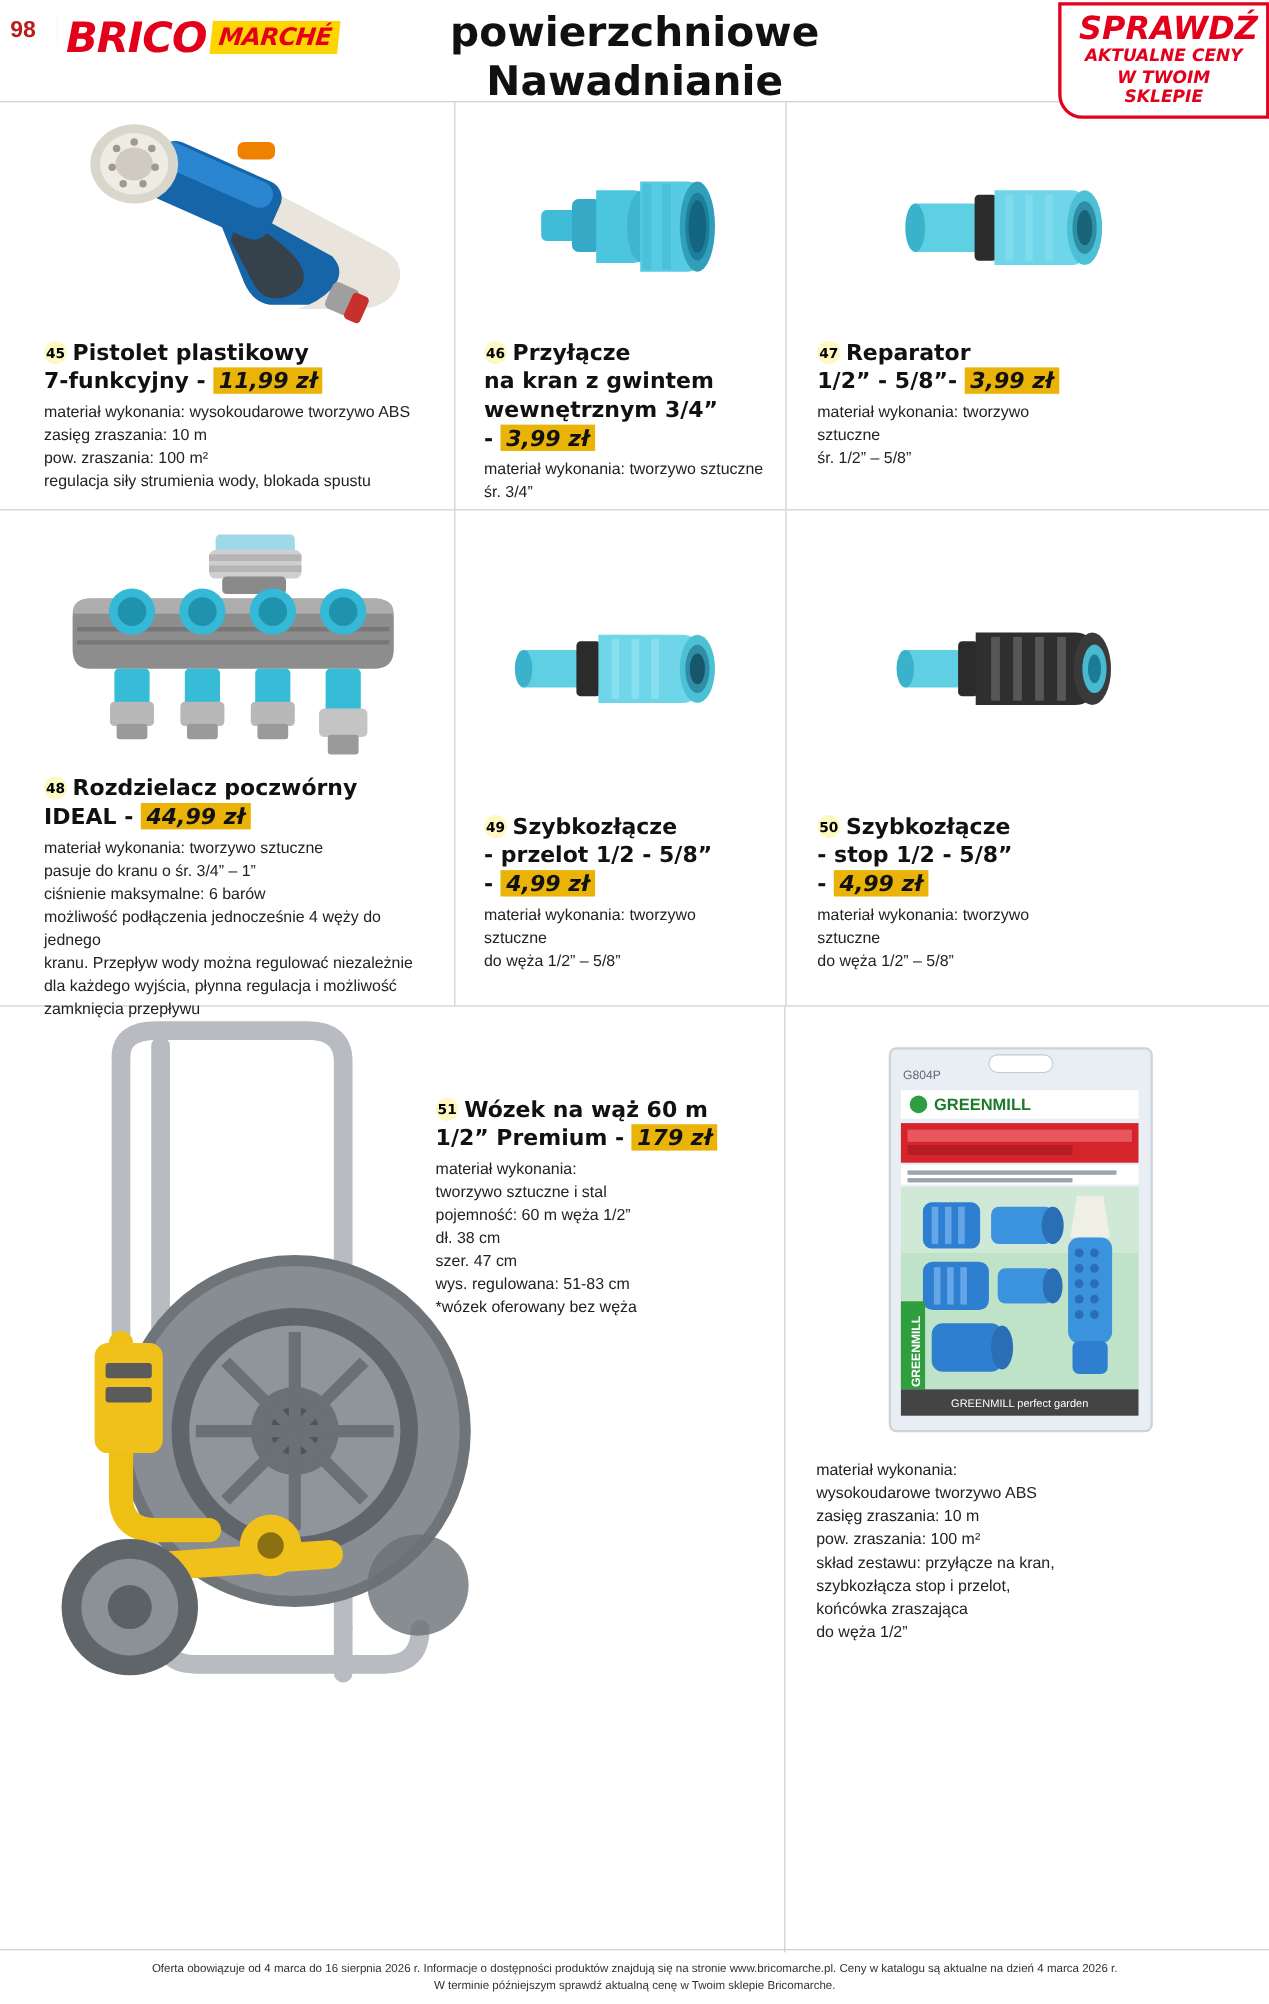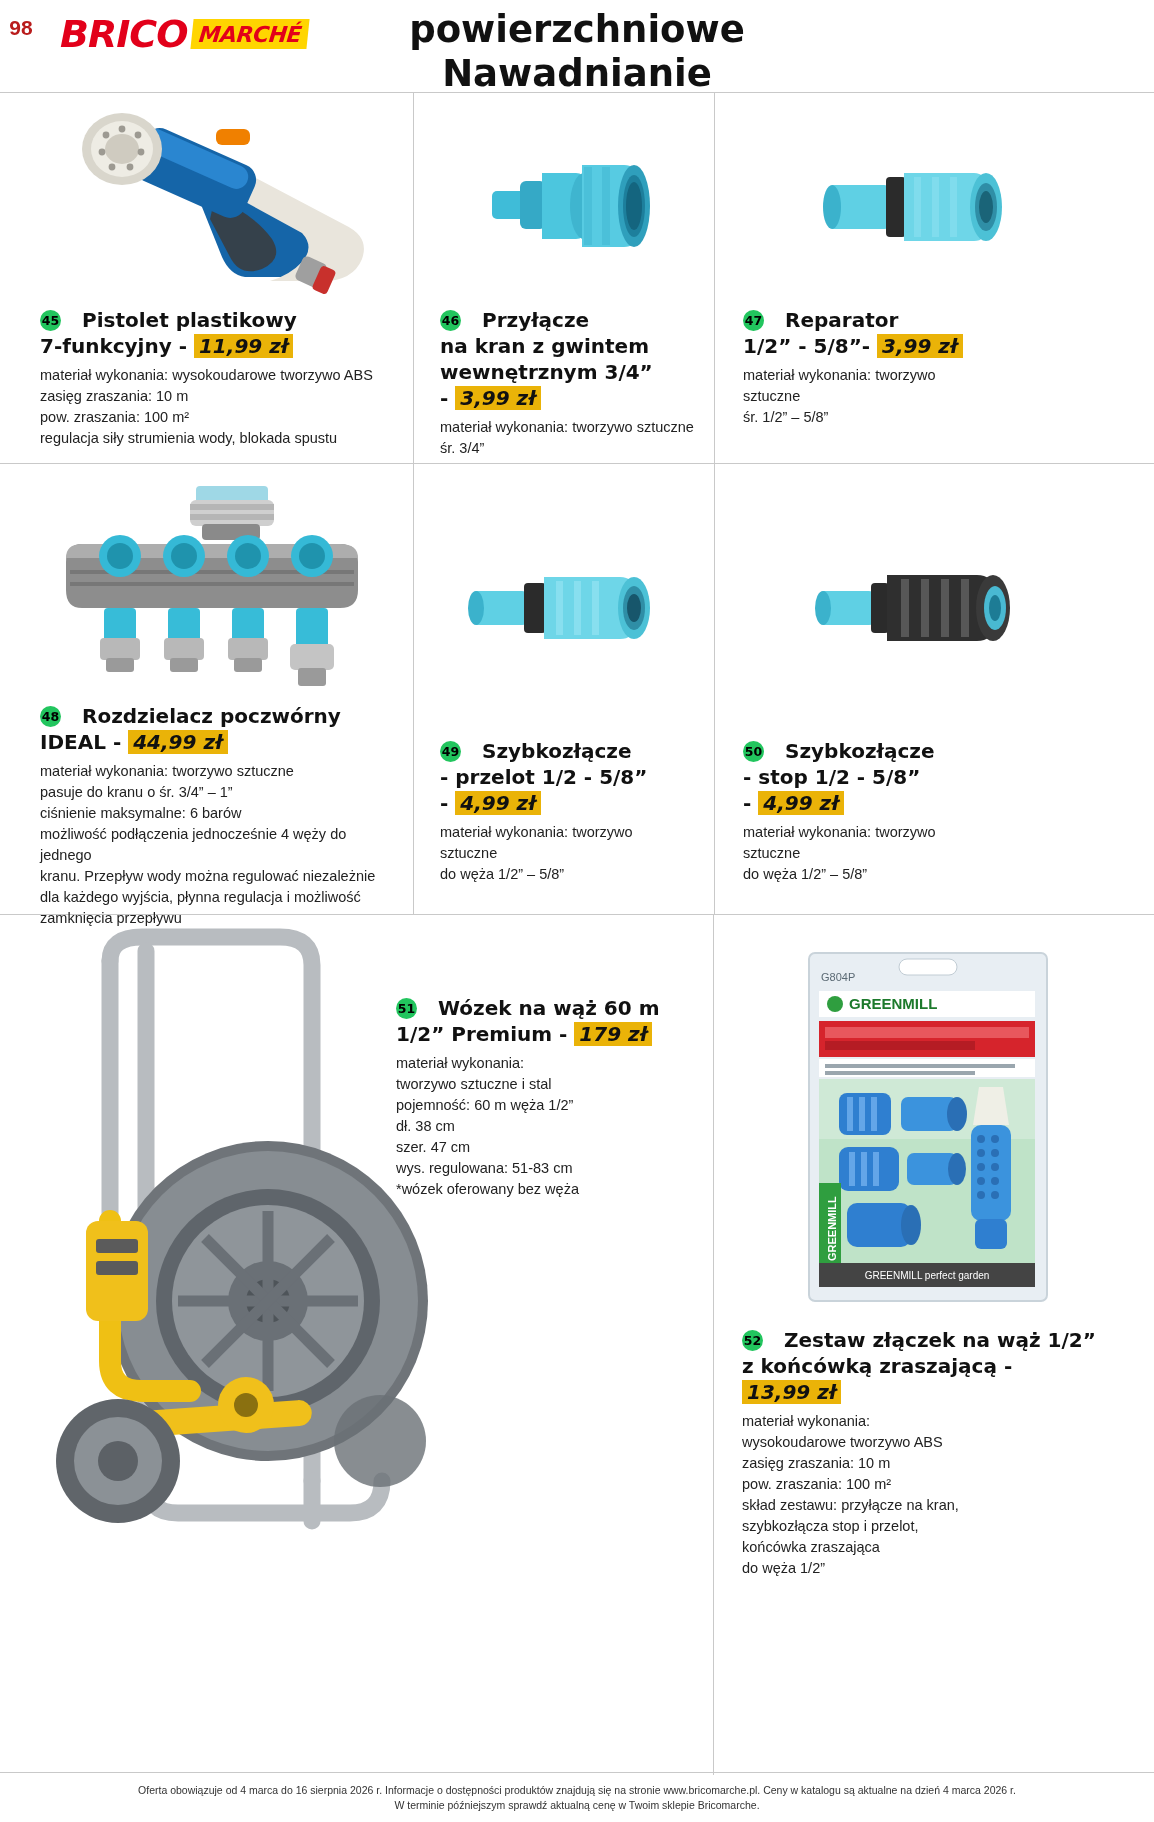--- a/index.html
+++ b/index.html
@@ -72,23 +72,23 @@
 
   
   .row { display: flex; }
   .cell { position: relative; }
   .vline { width: 1px; background: #c9c9c9; }
 
   .img-area { position: relative; }
 
   .num {
     display: inline-block; width: 21px; height: 21px; border-radius: 50%;
-    background: #22c55e; color: #000; font-size: 12.5px; font-weight: bold;
+    background: #fef9c3; color: #000; font-size: 12.5px; font-weight: bold;
     text-align: center; line-height: 21px; vertical-align: 2px;
-    margin-right: 21px;
+    margin-right: 5px;
     font-family: "DejaVu Sans", sans-serif;
   }
   .ptitle {
     font-size: 20px; font-weight: bold; line-height: 1.3; color: #111;
     font-family: "DejaVu Sans", sans-serif;
   }
   .price {
     background: #eab308; padding: 0 5px; font-weight: bold;
     font-style: italic; white-space: nowrap;
   }
@@ -117,20 +117,25 @@
     <div class="logo">
       <span class="logo-brico">BRICO</span>
       <span class="logo-marche">MARCHÉ</span>
     </div>
 
     <div class="head-title">
       <div>powierzchniowe</div>
       <div>Nawadnianie</div>
     </div>
 
+    <div class="sprawdz">
+      <div class="l1">SPRAWDŹ</div>
+      <div class="l2">AKTUALNE CENY</div>
+      <div class="l2">W TWOIM SKLEPIE</div>
+    </div>
   </div>
 
   <div class="hr" style="margin:0 0 0 0;"></div>
 
   <div class="row" style="height:370px;">
 
     <div class="cell" style="width:413px; padding:14px 16px 0 40px;">
       <div class="img-area" style="height:200px;">
         <svg width="340" height="195" viewBox="0 0 340 195">
 
@@ -477,24 +482,20 @@
 
           <rect x="16" y="236" width="22" height="80" fill="#2f9e3f"></rect>
           <text transform="translate(33,314) rotate(-90)" font-family="Liberation Sans, sans-serif" font-size="11" font-weight="bold" fill="#ffffff">GREENMILL</text>
 
           <rect x="16" y="316" width="216" height="24" fill="#444"></rect>
           <text x="124" y="332" text-anchor="middle" font-family="Liberation Sans, sans-serif" font-size="10" fill="#ffffff">GREENMILL perfect garden</text>
         </svg>
       </div>
 
       <div style="margin-top:12px;">
-        <div class="ptitle">
-          <span class="num">52</span><span>Zestaw złączek na wąż 1/2”</span><br>
-          <span>z końcówką zraszającą - </span><span class="price">13,99 zł</span>
-        </div>
         <div class="desc">
           <div>materiał wykonania:</div>
           <div>wysokoudarowe tworzywo ABS</div>
           <div>zasięg zraszania: 10 m</div>
           <div>pow. zraszania: 100 m²</div>
           <div>skład zestawu: przyłącze na kran,</div>
           <div>szybkozłącza stop i przelot,</div>
           <div>końcówka zraszająca</div>
           <div>do węża 1/2”</div>
         </div>

